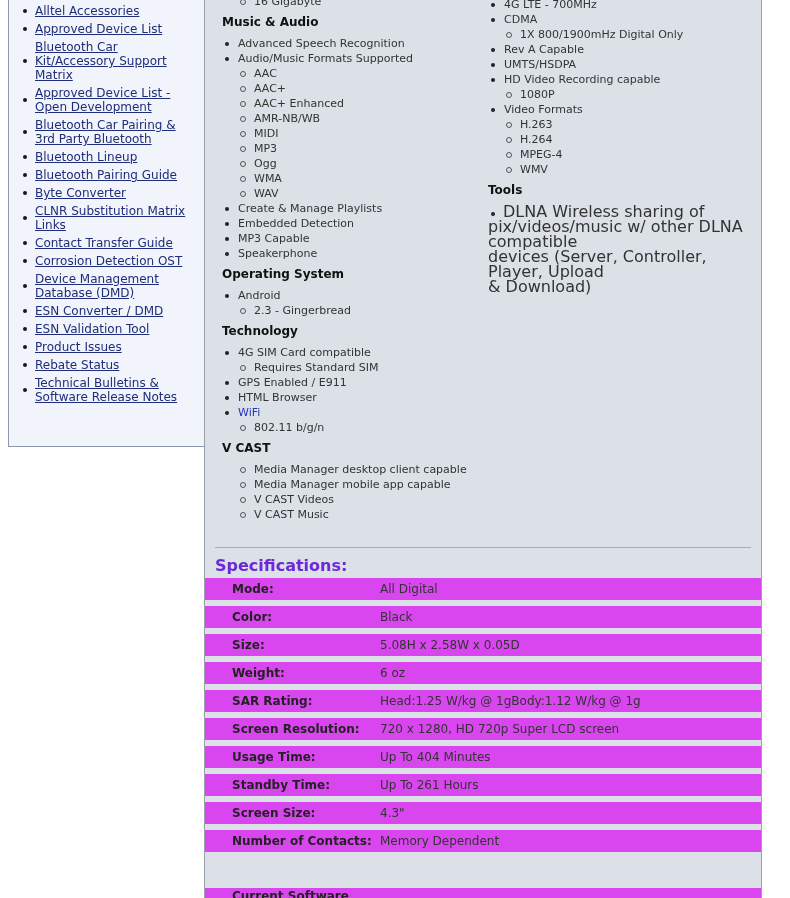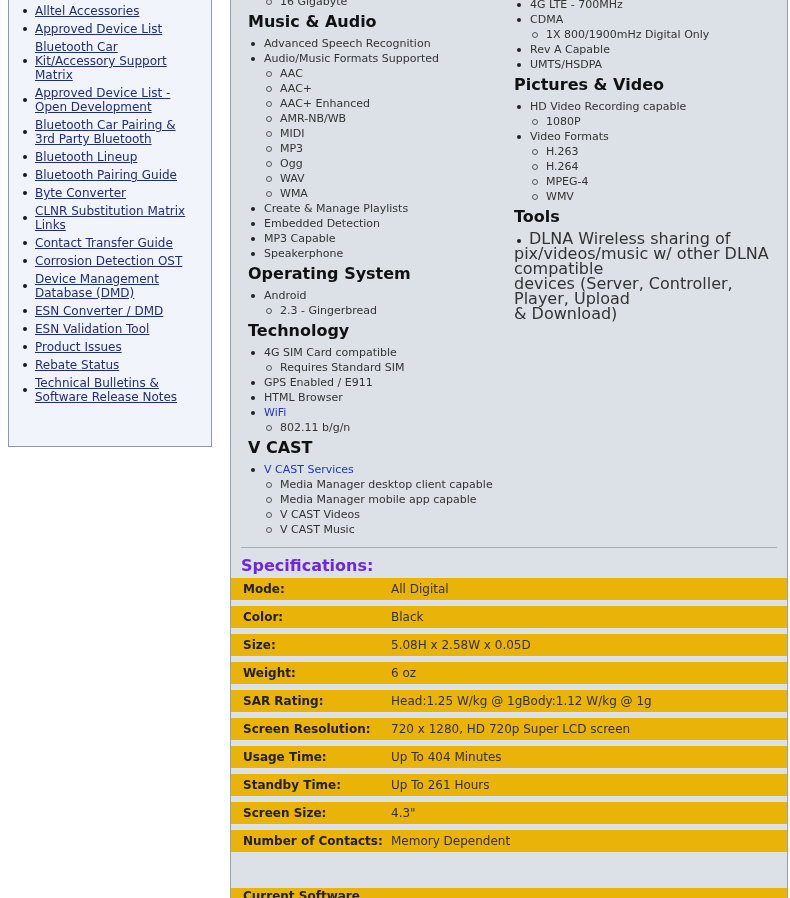--- a/index.html
+++ b/index.html
@@ -10,46 +10,46 @@
   #sidebar{position:absolute;left:8px;top:-4px;width:204px;height:451px;
            background:#f1f4fa;border:1px solid #8d99af;box-sizing:border-box;}
   #sidebar ul{list-style:none;margin:0;padding:7px 4px 0 12px;}
   .s-li{position:relative;padding-left:14px;margin-bottom:4px;
         font-size:12px;line-height:14px;white-space:pre;}
   .s-bullet{position:absolute;left:2px;top:50%;margin-top:-2px;width:4px;height:4px;
             border-radius:50%;background:#16162b;}
   .s-link{color:#1f2d7a;text-decoration:underline;cursor:pointer;}
 
   
-  #content{position:absolute;left:230px;top:0;width:556px;height:898px;
+  #content{position:absolute;left:204px;top:0;width:556px;height:898px;
            background:#dbe1e7;border-left:1px solid #98a0a8;border-right:1px solid #98a0a8;
            overflow:hidden;}
   #col-left{position:absolute;left:17px;top:-6px;width:262px;}
   #col-right{position:absolute;left:283px;top:-3px;width:274px;}
 
-  .c-h{font-size:16px;font-weight:bold;color:#111111;line-height:16px;margin:5px 0 6px 0;white-space:pre;}
+  .c-h{font-size:12px;font-weight:bold;color:#111111;line-height:16px;margin:5px 0 6px 0;white-space:pre;}
   .c-li1,.c-li2{position:relative;font-size:11px;line-height:15px;white-space:pre;color:#333;}
   .c-li1{padding-left:16px;}
   .c-li2{padding-left:16px;margin-left:16px;}
   .b1{position:absolute;left:3px;top:6px;width:4px;height:4px;border-radius:50%;background:#222;}
   .b2{position:absolute;left:2px;top:5px;width:4px;height:4px;border-radius:50%;
       border:1px solid #555;background:transparent;}
   .c-link{color:#2334c0;cursor:pointer;}
   .c-flow{font-size:16px;line-height:15px;white-space:pre-line;color:#333;}
   .fb{display:inline-block;width:4px;height:4px;border-radius:50%;background:#222;
       margin:0 8px 1px 3px;}
 
   
   #separator{position:absolute;left:10px;top:547px;width:536px;height:0;
              border-top:1px solid #a9aeb4;}
   #specs{position:absolute;left:0;top:558px;width:556px;}
   #specs-heading{font-size:16px;font-weight:bold;color:#6d28d9;line-height:16px;
                  margin:0 0 4px 10px;}
   .spec-row{display:flex;align-items:center;height:22px;margin-bottom:6px;
-            background:#eab308;padding-left:12px;}
+            background:#d946ef;padding-left:27px;}
   .spec-row.tall{height:30px;margin-top:36px;}
   .spec-label{width:148px;font-size:12px;font-weight:bold;color:#222;line-height:14px;}
   .spec-value{font-size:12px;color:#333;white-space:pre;}
 </style>
 </head>
 <body>
 
 <div id="page">
 
   <div id="sidebar">
@@ -87,50 +87,48 @@
         <div class="c-h">Music &amp; Audio</div>
         <div class="c-li1"><span class="b1"></span><span>Advanced Speech Recognition</span></div>
         <div class="c-li1"><span class="b1"></span><span>Audio/Music Formats Supported</span></div>
         <div class="c-li2"><span class="b2"></span><span>AAC</span></div>
         <div class="c-li2"><span class="b2"></span><span>AAC+</span></div>
         <div class="c-li2"><span class="b2"></span><span>AAC+ Enhanced</span></div>
         <div class="c-li2"><span class="b2"></span><span>AMR-NB/WB</span></div>
         <div class="c-li2"><span class="b2"></span><span>MIDI</span></div>
         <div class="c-li2"><span class="b2"></span><span>MP3</span></div>
         <div class="c-li2"><span class="b2"></span><span>Ogg</span></div>
+        <div class="c-li2"><span class="b2"></span><span>WMA</span></div>
         <div class="c-li2"><span class="b2"></span><span>WAV</span></div>
-        <div class="c-li2"><span class="b2"></span><span>WMA</span></div>
         <div class="c-li1"><span class="b1"></span><span>Create &amp; Manage Playlists</span></div>
         <div class="c-li1"><span class="b1"></span><span>Embedded Detection</span></div>
         <div class="c-li1"><span class="b1"></span><span>MP3 Capable</span></div>
         <div class="c-li1"><span class="b1"></span><span>Speakerphone</span></div>
         <div class="c-h">Operating System</div>
         <div class="c-li1"><span class="b1"></span><span>Android</span></div>
         <div class="c-li2"><span class="b2"></span><span>2.3 - Gingerbread</span></div>
         <div class="c-h">Technology</div>
         <div class="c-li1"><span class="b1"></span><span>4G SIM Card compatible</span></div>
         <div class="c-li2"><span class="b2"></span><span>Requires Standard SIM</span></div>
         <div class="c-li1"><span class="b1"></span><span>GPS Enabled / E911</span></div>
         <div class="c-li1"><span class="b1"></span><span>HTML Browser</span></div>
         <div class="c-li1"><span class="b1"></span><a class="c-link">WiFi</a></div>
         <div class="c-li2"><span class="b2"></span><span>802.11 b/g/n</span></div>
         <div class="c-h">V CAST</div>
-        <div class="c-li1"><span class="b1"></span><a class="c-link">V CAST Services</a></div>
         <div class="c-li2"><span class="b2"></span><span>Media Manager desktop client capable</span></div>
         <div class="c-li2"><span class="b2"></span><span>Media Manager mobile app capable</span></div>
         <div class="c-li2"><span class="b2"></span><span>V CAST Videos</span></div>
         <div class="c-li2"><span class="b2"></span><span>V CAST Music</span></div>
       </div>
     <div id="col-right">
         <div class="c-li1"><span class="b1"></span><span>4G LTE - 700MHz</span></div>
         <div class="c-li1"><span class="b1"></span><span>CDMA</span></div>
         <div class="c-li2"><span class="b2"></span><span>1X 800/1900mHz Digital Only</span></div>
         <div class="c-li1"><span class="b1"></span><span>Rev A Capable</span></div>
         <div class="c-li1"><span class="b1"></span><span>UMTS/HSDPA</span></div>
-        <div class="c-h">Pictures &amp; Video</div>
         <div class="c-li1"><span class="b1"></span><span>HD Video Recording capable</span></div>
         <div class="c-li2"><span class="b2"></span><span>1080P</span></div>
         <div class="c-li1"><span class="b1"></span><span>Video Formats</span></div>
         <div class="c-li2"><span class="b2"></span><span>H.263</span></div>
         <div class="c-li2"><span class="b2"></span><span>H.264</span></div>
         <div class="c-li2"><span class="b2"></span><span>MPEG-4</span></div>
         <div class="c-li2"><span class="b2"></span><span>WMV</span></div>
         <div class="c-h">Tools</div>
         <div class="c-flow"><span class="fb"></span><span>DLNA Wireless sharing of
 pix/videos/music w/ other DLNA compatible

